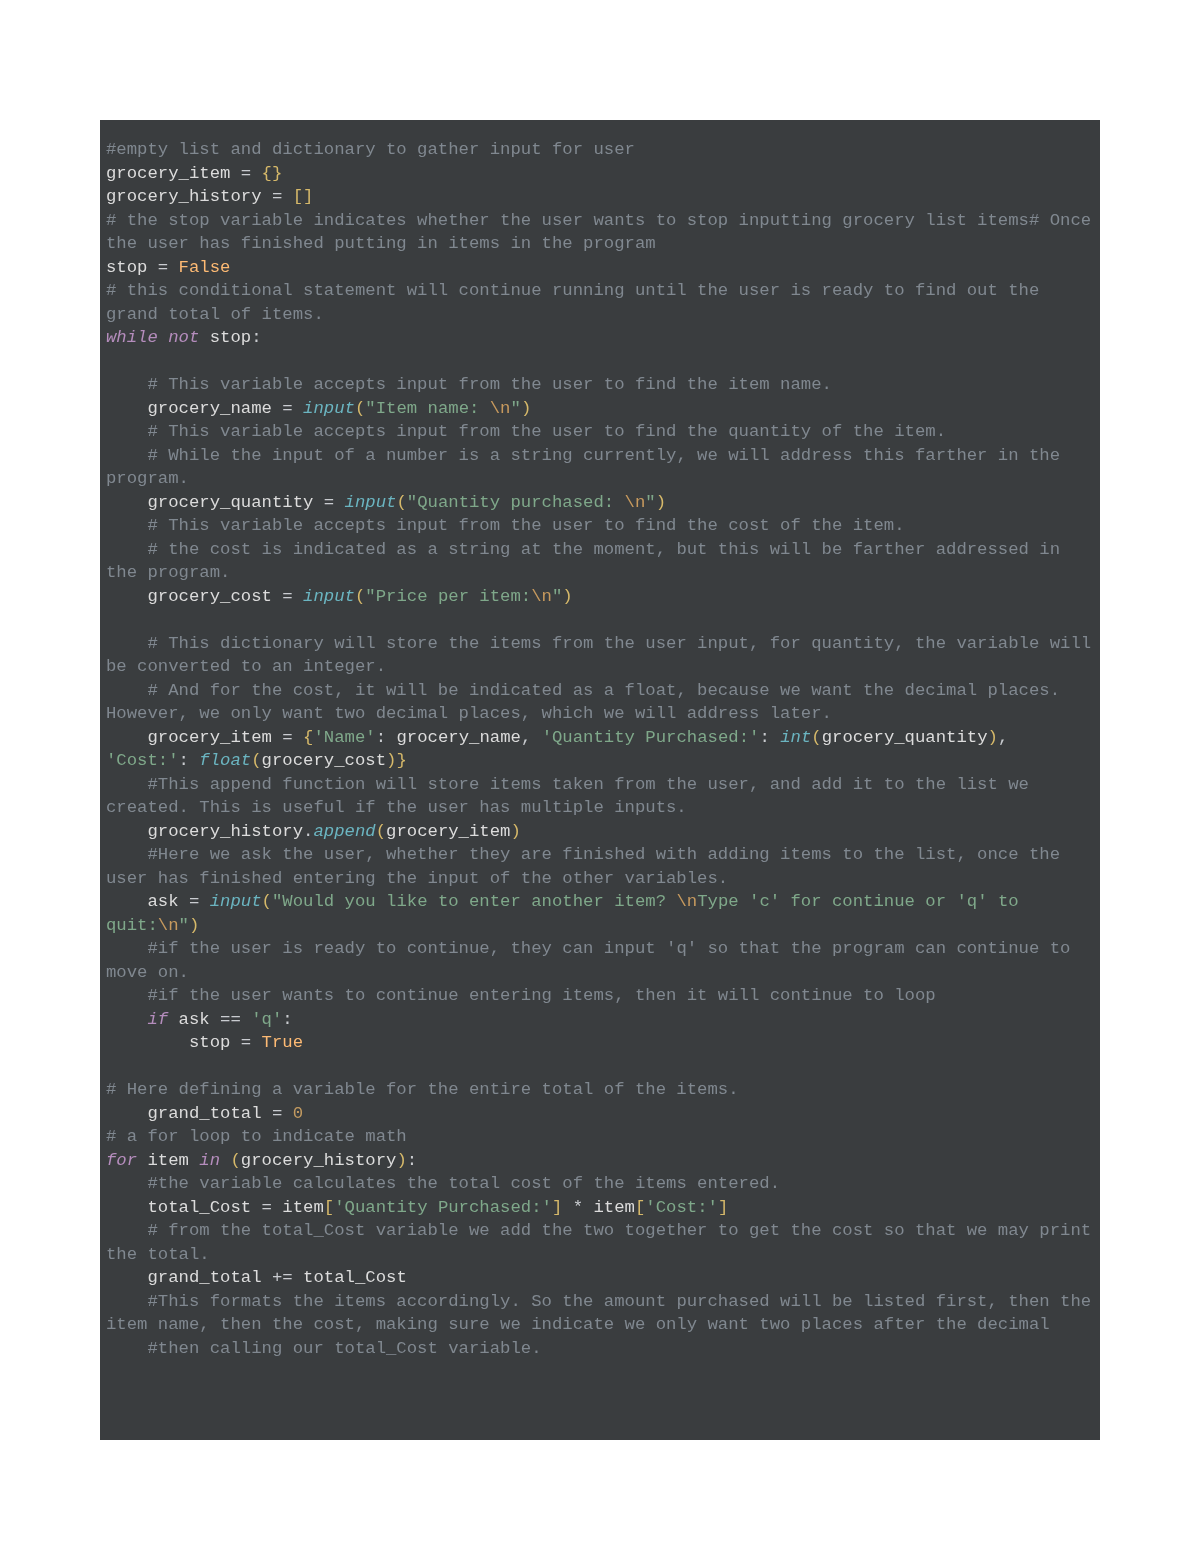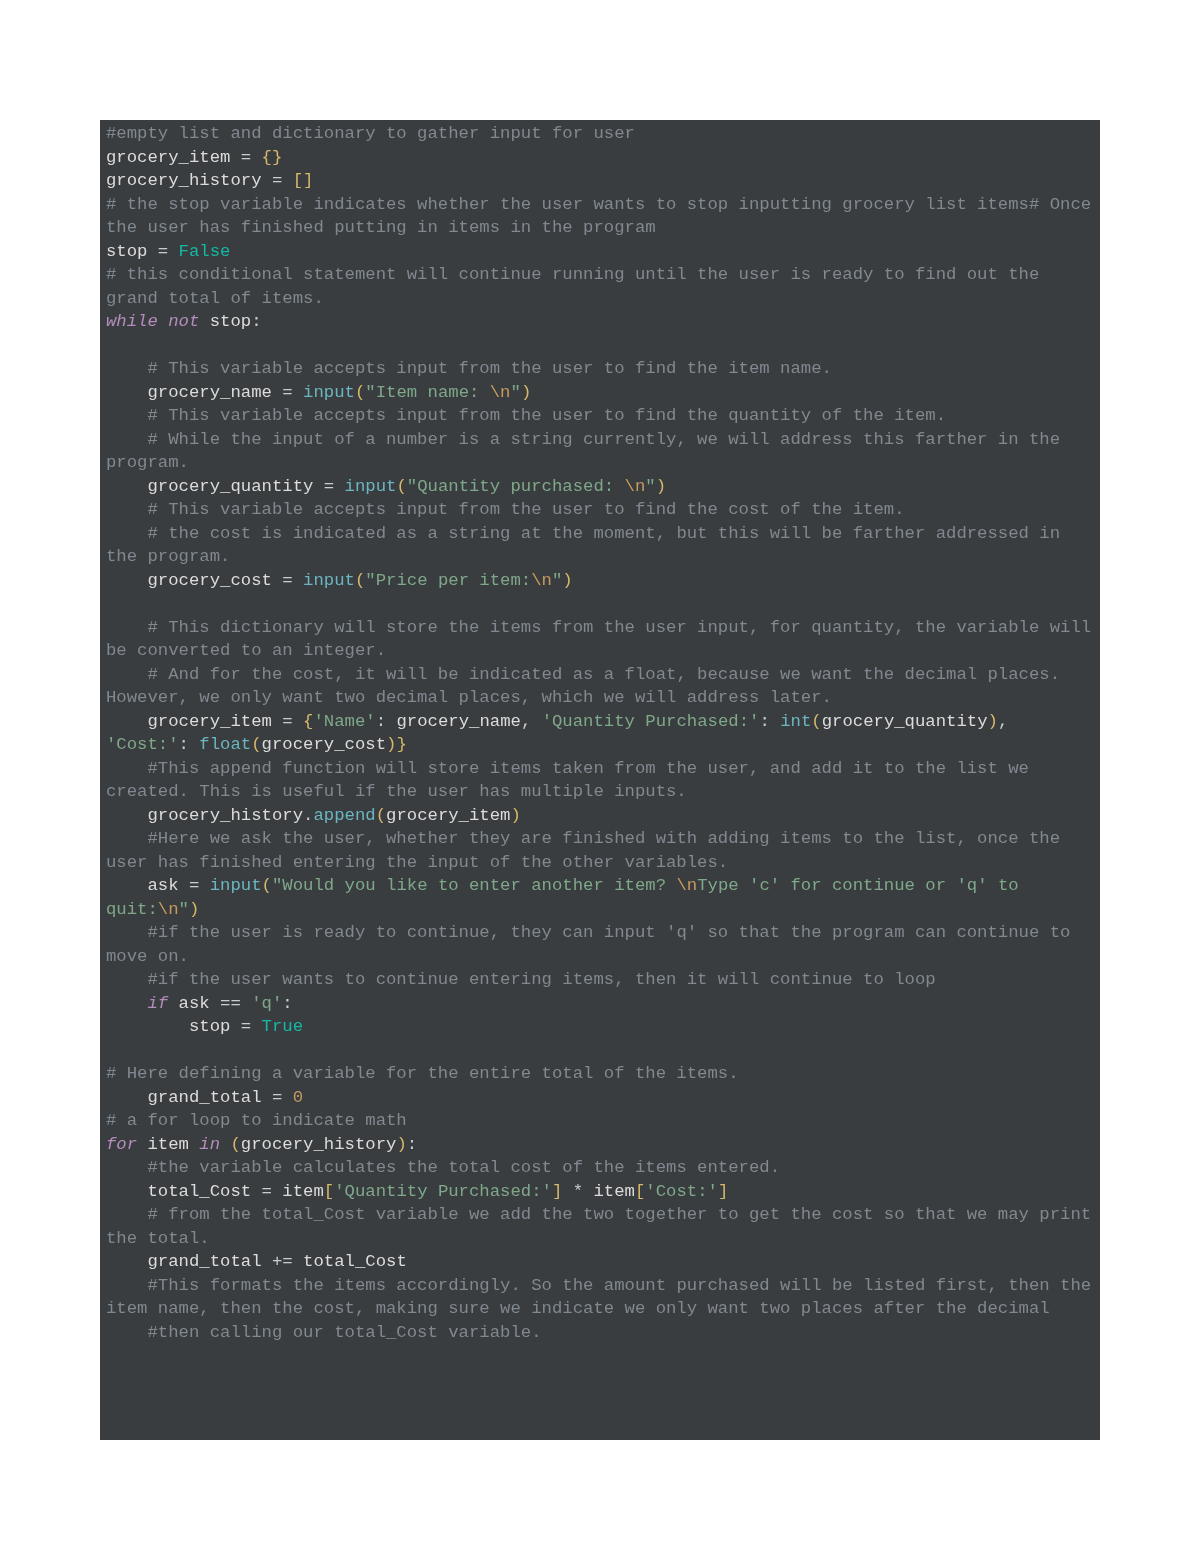--- a/index.html
+++ b/index.html
@@ -15,39 +15,39 @@
     height: 1553px;
     box-sizing: border-box;
     padding: 120px 100px 100px 100px;
     background: #ffffff;
   }
   .editor {
     background: #3a3d3f;
     width: 100%;
     height: 1320px;
     box-sizing: border-box;
-    padding: 2px 6px;
+    padding: 18px 6px;
     overflow: hidden;
     font-size: 17.3px;
     line-height: 23.5px;
     white-space: pre-wrap;
     word-wrap: break-word;
     color: #c9ccd0;
   }
   
   .cm  { color: #808890; }        
   .def { color: #dcdcdc; margin-top: 44px; }        
   .op  { color: #c9ccd0; }        
   .br  { color: #d6b96a; }        
   .kw2 { color: #b58dbd; font-style: italic; }        
-  .fn  { color: #6bb5c1; }        
+  .fn  { color: #6bb5c1; font-style: italic; }        
   .str { color: #7fa88a; }        
   .esc { color: #c79a5e; }        
   .num { color: #c29a60; }        
-  .bool{ color: #14b8a6; margin-top: 39px; }        
+  .bool{ color: #fdba74; margin-top: 39px; }        
   .indent { display:inline; }
   .line { display:block; }
 </style>
 </head>
 <body>
 
 <div class="page">
 <div class="editor"><span class="line"><span class="cm">#empty list and dictionary to gather input for user</span></span><span class="line"><span class="def">grocery_item </span><span class="op">= </span><span class="br">{}</span></span><span class="line"><span class="def">grocery_history </span><span class="op">= </span><span class="br">[]</span></span><span class="line"><span class="cm"># the stop variable indicates whether the user wants to stop inputting grocery list items# Once the user has finished putting in items in the program</span></span><span class="line"><span class="def">stop </span><span class="op">= </span><span class="bool">False</span></span><span class="line"><span class="cm"># this conditional statement will continue running until the user is ready to find out the grand total of items.</span></span><span class="line"><span class="kw2">while not </span><span class="def">stop</span><span class="op">:</span></span><span class="line"> </span><span class="line"><span class="indent">    </span><span class="cm"># This variable accepts input from the user to find the item name.</span></span><span class="line"><span class="indent">    </span><span class="def">grocery_name </span><span class="op">= </span><span class="fn">input</span><span class="br">(</span><span class="str">"Item name: </span><span class="esc">\n</span><span class="str">"</span><span class="br">)</span></span><span class="line"><span class="indent">    </span><span class="cm"># This variable accepts input from the user to find the quantity of the item.</span></span><span class="line"><span class="indent">    </span><span class="cm"># While the input of a number is a string currently, we will address this farther in the program.</span></span><span class="line"><span class="indent">    </span><span class="def">grocery_quantity </span><span class="op">= </span><span class="fn">input</span><span class="br">(</span><span class="str">"Quantity purchased: </span><span class="esc">\n</span><span class="str">"</span><span class="br">)</span></span><span class="line"><span class="indent">    </span><span class="cm"># This variable accepts input from the user to find the cost of the item.</span></span><span class="line"><span class="indent">    </span><span class="cm"># the cost is indicated as a string at the moment, but this will be farther addressed in the program.</span></span><span class="line"><span class="indent">    </span><span class="def">grocery_cost </span><span class="op">= </span><span class="fn">input</span><span class="br">(</span><span class="str">"Price per item:</span><span class="esc">\n</span><span class="str">"</span><span class="br">)</span></span><span class="line"> </span><span class="line"><span class="indent">    </span><span class="cm"># This dictionary will store the items from the user input, for quantity, the variable will be converted to an integer.</span></span><span class="line"><span class="indent">    </span><span class="cm"># And for the cost, it will be indicated as a float, because we want the decimal places. However, we only want two decimal places, which we will address later.</span></span><span class="line"><span class="indent">    </span><span class="def">grocery_item </span><span class="op">= </span><span class="br">{</span><span class="str">'Name'</span><span class="op">: </span><span class="def">grocery_name</span><span class="op">, </span><span class="str">'Quantity Purchased:'</span><span class="op">: </span><span class="fn">int</span><span class="br">(</span><span class="def">grocery_quantity</span><span class="br">)</span><span class="op">, </span><span class="str">'Cost:'</span><span class="op">: </span><span class="fn">float</span><span class="br">(</span><span class="def">grocery_cost</span><span class="br">)</span><span class="br">}</span></span><span class="line"><span class="indent">    </span><span class="cm">#This append function will store items taken from the user, and add it to the list we created. This is useful if the user has multiple inputs.</span></span><span class="line"><span class="indent">    </span><span class="def">grocery_history</span><span class="op">.</span><span class="fn">append</span><span class="br">(</span><span class="def">grocery_item</span><span class="br">)</span></span><span class="line"><span class="indent">    </span><span class="cm">#Here we ask the user, whether they are finished with adding items to the list, once the user has finished entering the input of the other variables.</span></span><span class="line"><span class="indent">    </span><span class="def">ask </span><span class="op">= </span><span class="fn">input</span><span class="br">(</span><span class="str">"Would you like to enter another item? </span><span class="esc">\n</span><span class="str">Type 'c' for continue or 'q' to quit:</span><span class="esc">\n</span><span class="str">"</span><span class="br">)</span></span><span class="line"><span class="indent">    </span><span class="cm">#if the user is ready to continue, they can input 'q' so that the program can continue to move on.</span></span><span class="line"><span class="indent">    </span><span class="cm">#if the user wants to continue entering items, then it will continue to loop</span></span><span class="line"><span class="indent">    </span><span class="kw2">if </span><span class="def">ask </span><span class="op">== </span><span class="str">'q'</span><span class="op">:</span></span><span class="line"><span class="indent">        </span><span class="def">stop </span><span class="op">= </span><span class="bool">True</span></span><span class="line"> </span><span class="line"><span class="cm"># Here defining a variable for the entire total of the items.</span></span><span class="line"><span class="indent">    </span><span class="def">grand_total </span><span class="op">= </span><span class="num">0</span></span><span class="line"><span class="cm"># a for loop to indicate math</span></span><span class="line"><span class="kw2">for </span><span class="def">item </span><span class="kw2">in </span><span class="br">(</span><span class="def">grocery_history</span><span class="br">)</span><span class="op">:</span></span><span class="line"><span class="indent">    </span><span class="cm">#the variable calculates the total cost of the items entered.</span></span><span class="line"><span class="indent">    </span><span class="def">total_Cost </span><span class="op">= </span><span class="def">item</span><span class="br">[</span><span class="str">'Quantity Purchased:'</span><span class="br">]</span><span class="op"> * </span><span class="def">item</span><span class="br">[</span><span class="str">'Cost:'</span><span class="br">]</span></span><span class="line"><span class="indent">    </span><span class="cm"># from the total_Cost variable we add the two together to get the cost so that we may print the total.</span></span><span class="line"><span class="indent">    </span><span class="def">grand_total </span><span class="op">+= </span><span class="def">total_Cost</span></span><span class="line"><span class="indent">    </span><span class="cm">#This formats the items accordingly. So the amount purchased will be listed first, then the item name, then the cost, making sure we indicate we only want two places after the decimal</span></span><span class="line"><span class="indent">    </span><span class="cm">#then calling our total_Cost variable.</span></span></div>
 </div>
 

